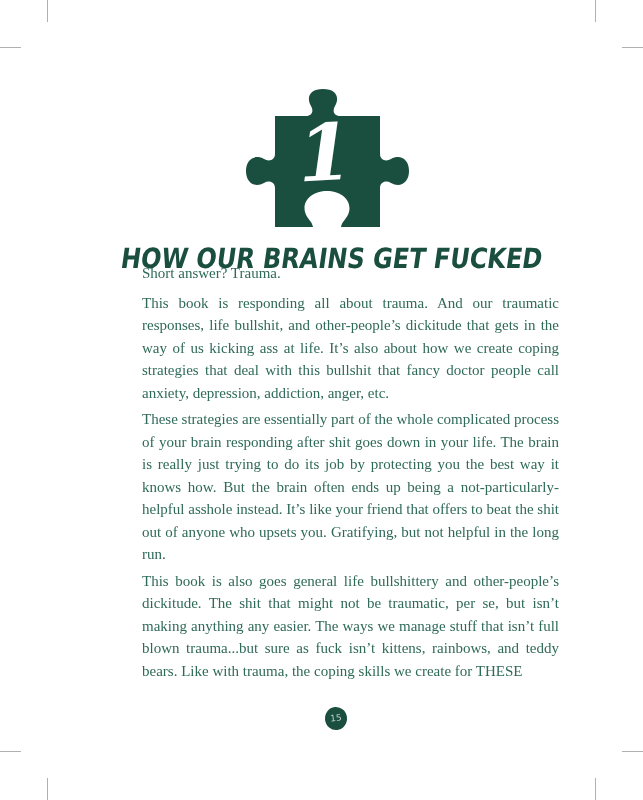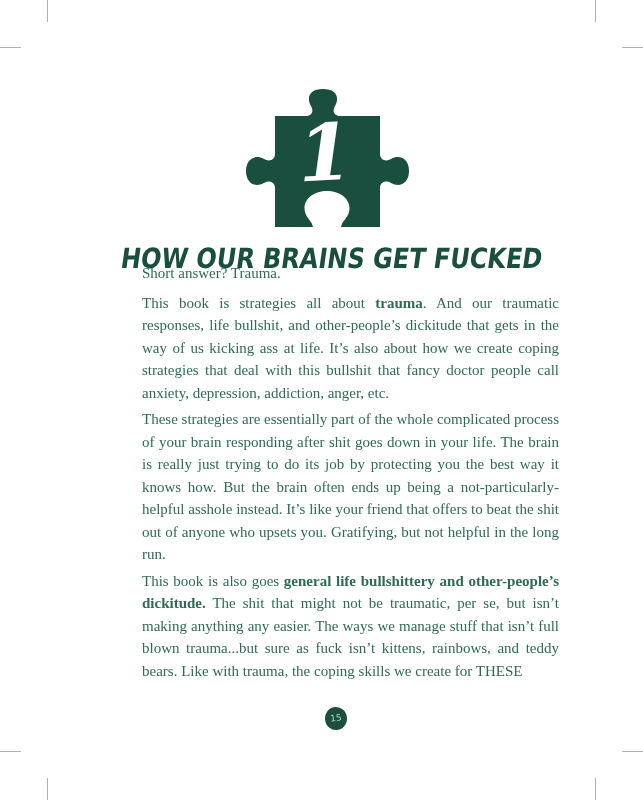--- a/index.html
+++ b/index.html
@@ -39,21 +39,21 @@
     white-space:nowrap;letter-spacing:0px;
     transform:skewX(-8deg) scaleY(1.16);transform-origin:0 0;
   }
   
   .content{
     position:absolute;left:142px;top:262px;width:417px;
     color:var(--body);font-size:15px;line-height:22.5px;
   }
   .lead{margin:0 0 7px 0;text-align:left;}
   .content p.body-par{margin:0 0 4px 0;text-align:justify;}
-  .content b{font-weight:bold;}
+  .content b{font-weight:normal;}
   
   .page-badge{
     position:absolute;left:325px;top:707px;width:22px;height:23px;
     border-radius:50%;background:var(--accent);
     display:flex;align-items:center;justify-content:center;
     transform:rotate(-6deg);
   }
   .page-badge span{
     font-family:"DejaVu Sans",sans-serif;font-size:9px;line-height:9px;
     color:var(--badge-text);
@@ -101,21 +101,21 @@
       C 269 162 275 160 275 154
       Z"></path>
   </svg>
   <div class="chapter-num">1</div>
 
   <h1 class="chapter-title">HOW OUR BRAINS GET FUCKED</h1>
 
   <div class="content">
     <p class="lead">Short answer? Trauma.</p>
     <div>
-        <p class="body-par"><span>This book is strategies all about </span><b>trauma</b><span>. And our traumatic responses, life bullshit, and other-people’s dickitude that gets in the way of us kicking ass at life. It’s also about how we create coping strategies that deal with this bullshit that fancy doctor people call anxiety, depression, addiction, anger, etc.</span></p>
+        <p class="body-par"><span>This book is responding all about </span><b>trauma</b><span>. And our traumatic responses, life bullshit, and other-people’s dickitude that gets in the way of us kicking ass at life. It’s also about how we create coping strategies that deal with this bullshit that fancy doctor people call anxiety, depression, addiction, anger, etc.</span></p>
         <p class="body-par"><span>These strategies are essentially part of the whole complicated process of your brain responding after shit goes down in your life. The brain is really just trying to do its job by protecting you the best way it knows how. But the brain often ends up being a not-particularly-helpful asshole instead. It’s like your friend that offers to beat the shit out of anyone who upsets you. Gratifying, but not helpful in the long run.</span></p>
         <p class="body-par"><span>This book is also goes </span><b>general life bullshittery and other-people’s dickitude.</b><span> The shit that might not be traumatic, per se, but isn’t making anything any easier. The ways we manage stuff that isn’t full blown trauma...but sure as fuck isn’t kittens, rainbows, and teddy bears. Like with trauma, the coping skills we create for THESE</span></p>
       </div>
   </div>
 
   <div class="page-badge">
     <span>15</span>
   </div>
 
 </div>

